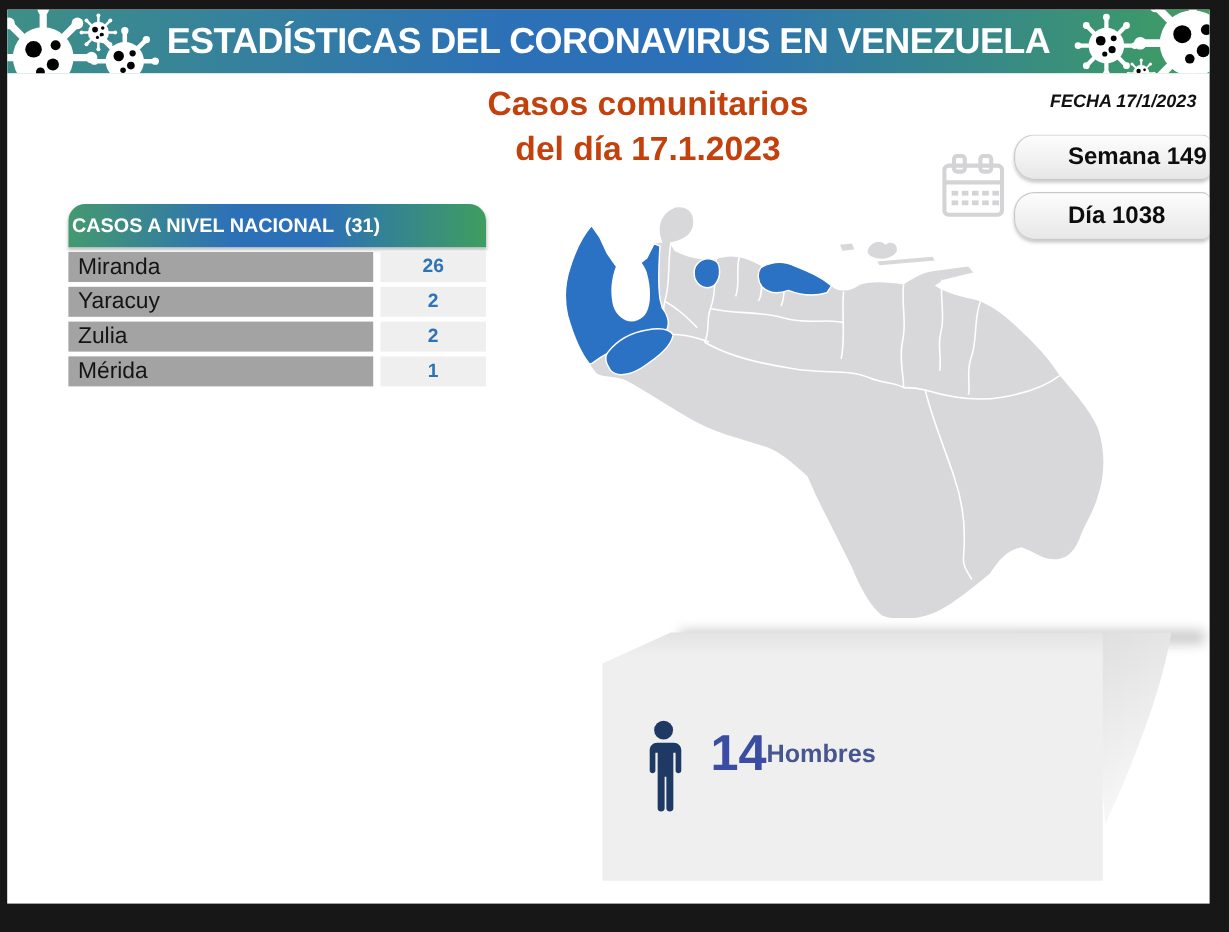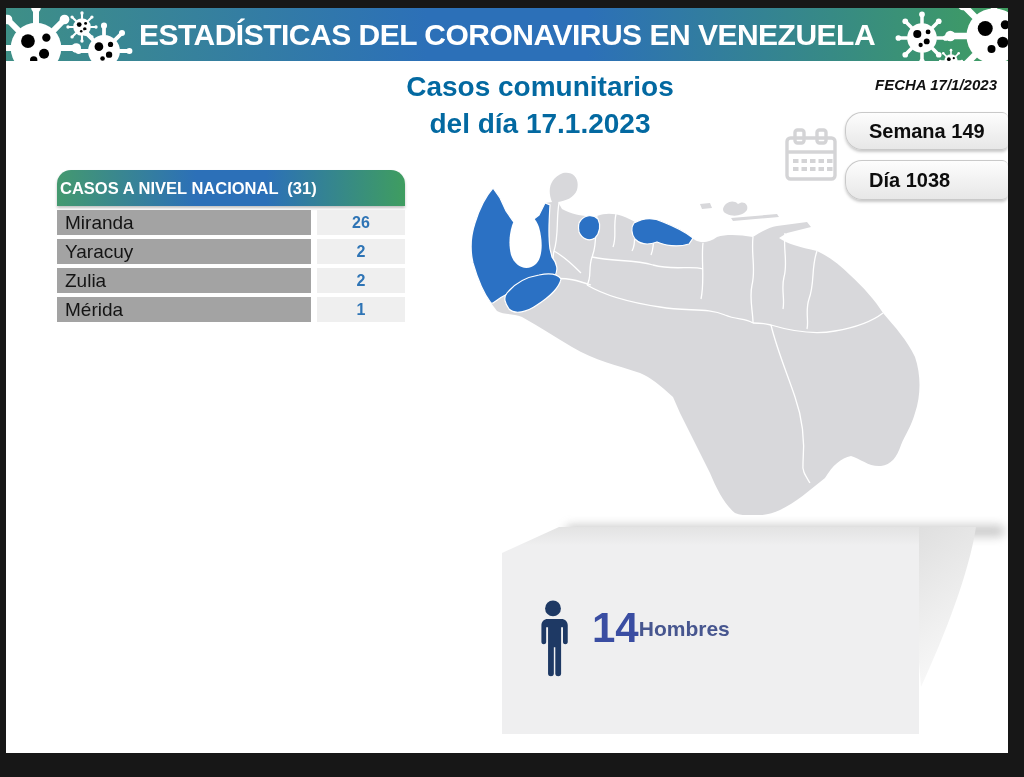--- a/index.html
+++ b/index.html
@@ -10,26 +10,26 @@
 
   
   #banner{left:0;top:0;width:1002px;height:53px;
     background:linear-gradient(90deg,#3E8F86 0%,#2C70B8 42%,#2C70B8 58%,#3F9D60 100%);}
   #banner-title{left:0;top:0;width:1002px;height:53px;display:flex;align-items:center;justify-content:center;
     color:#ffffff;font-weight:bold;font-size:30px;letter-spacing:-0.5px;white-space:nowrap;}
   .virus-layer{left:0;top:0;width:1002px;height:53px;overflow:hidden;}
 
   
   #fecha{top:68px;right:11px;font-size:15px;font-weight:bold;font-style:italic;color:#111;margin-left:32px;}
-  #main-title{left:334px;top:60px;width:400px;text-align:center;color:#0369a1;font-weight:bold;
+  #main-title{left:334px;top:60px;width:400px;text-align:center;color:#c2410c;font-weight:bold;
     font-size:28px;line-height:37px;}
   .badge{left:839px;width:163px;background:linear-gradient(180deg,#fdfdfd,#e7e7e7);
     border:1px solid #c9c9c9;border-right:none;border-radius:17px 6px 6px 17px;
     box-shadow:0 2px 3px rgba(0,0,0,.22);display:flex;align-items:center;
-    font-weight:bold;color:#0d0d0d;font-size:20px;padding-left:23px;white-space:nowrap;}
+    font-weight:bold;color:#0d0d0d;font-size:20px;padding-left:44px;white-space:nowrap;}
   #badge-semana{top:104px;height:38px;}
   #badge-dia{top:152px;height:40px;}
   #calendar{left:776px;top:118px;}
 
   
   #cases-table{left:51px;top:162px;width:348px;}
   #cases-table-header{height:36px;line-height:36px;border-radius:14px 14px 0 0;
     background:linear-gradient(90deg,#44996F 0%,#2C70B8 40%,#2C70B8 60%,#3F9D60 100%);
     color:#fff;font-weight:bold;font-size:16.5px;padding-left:3px;white-space:pre;
     box-shadow:0 2px 3px rgba(0,0,0,.25);}

